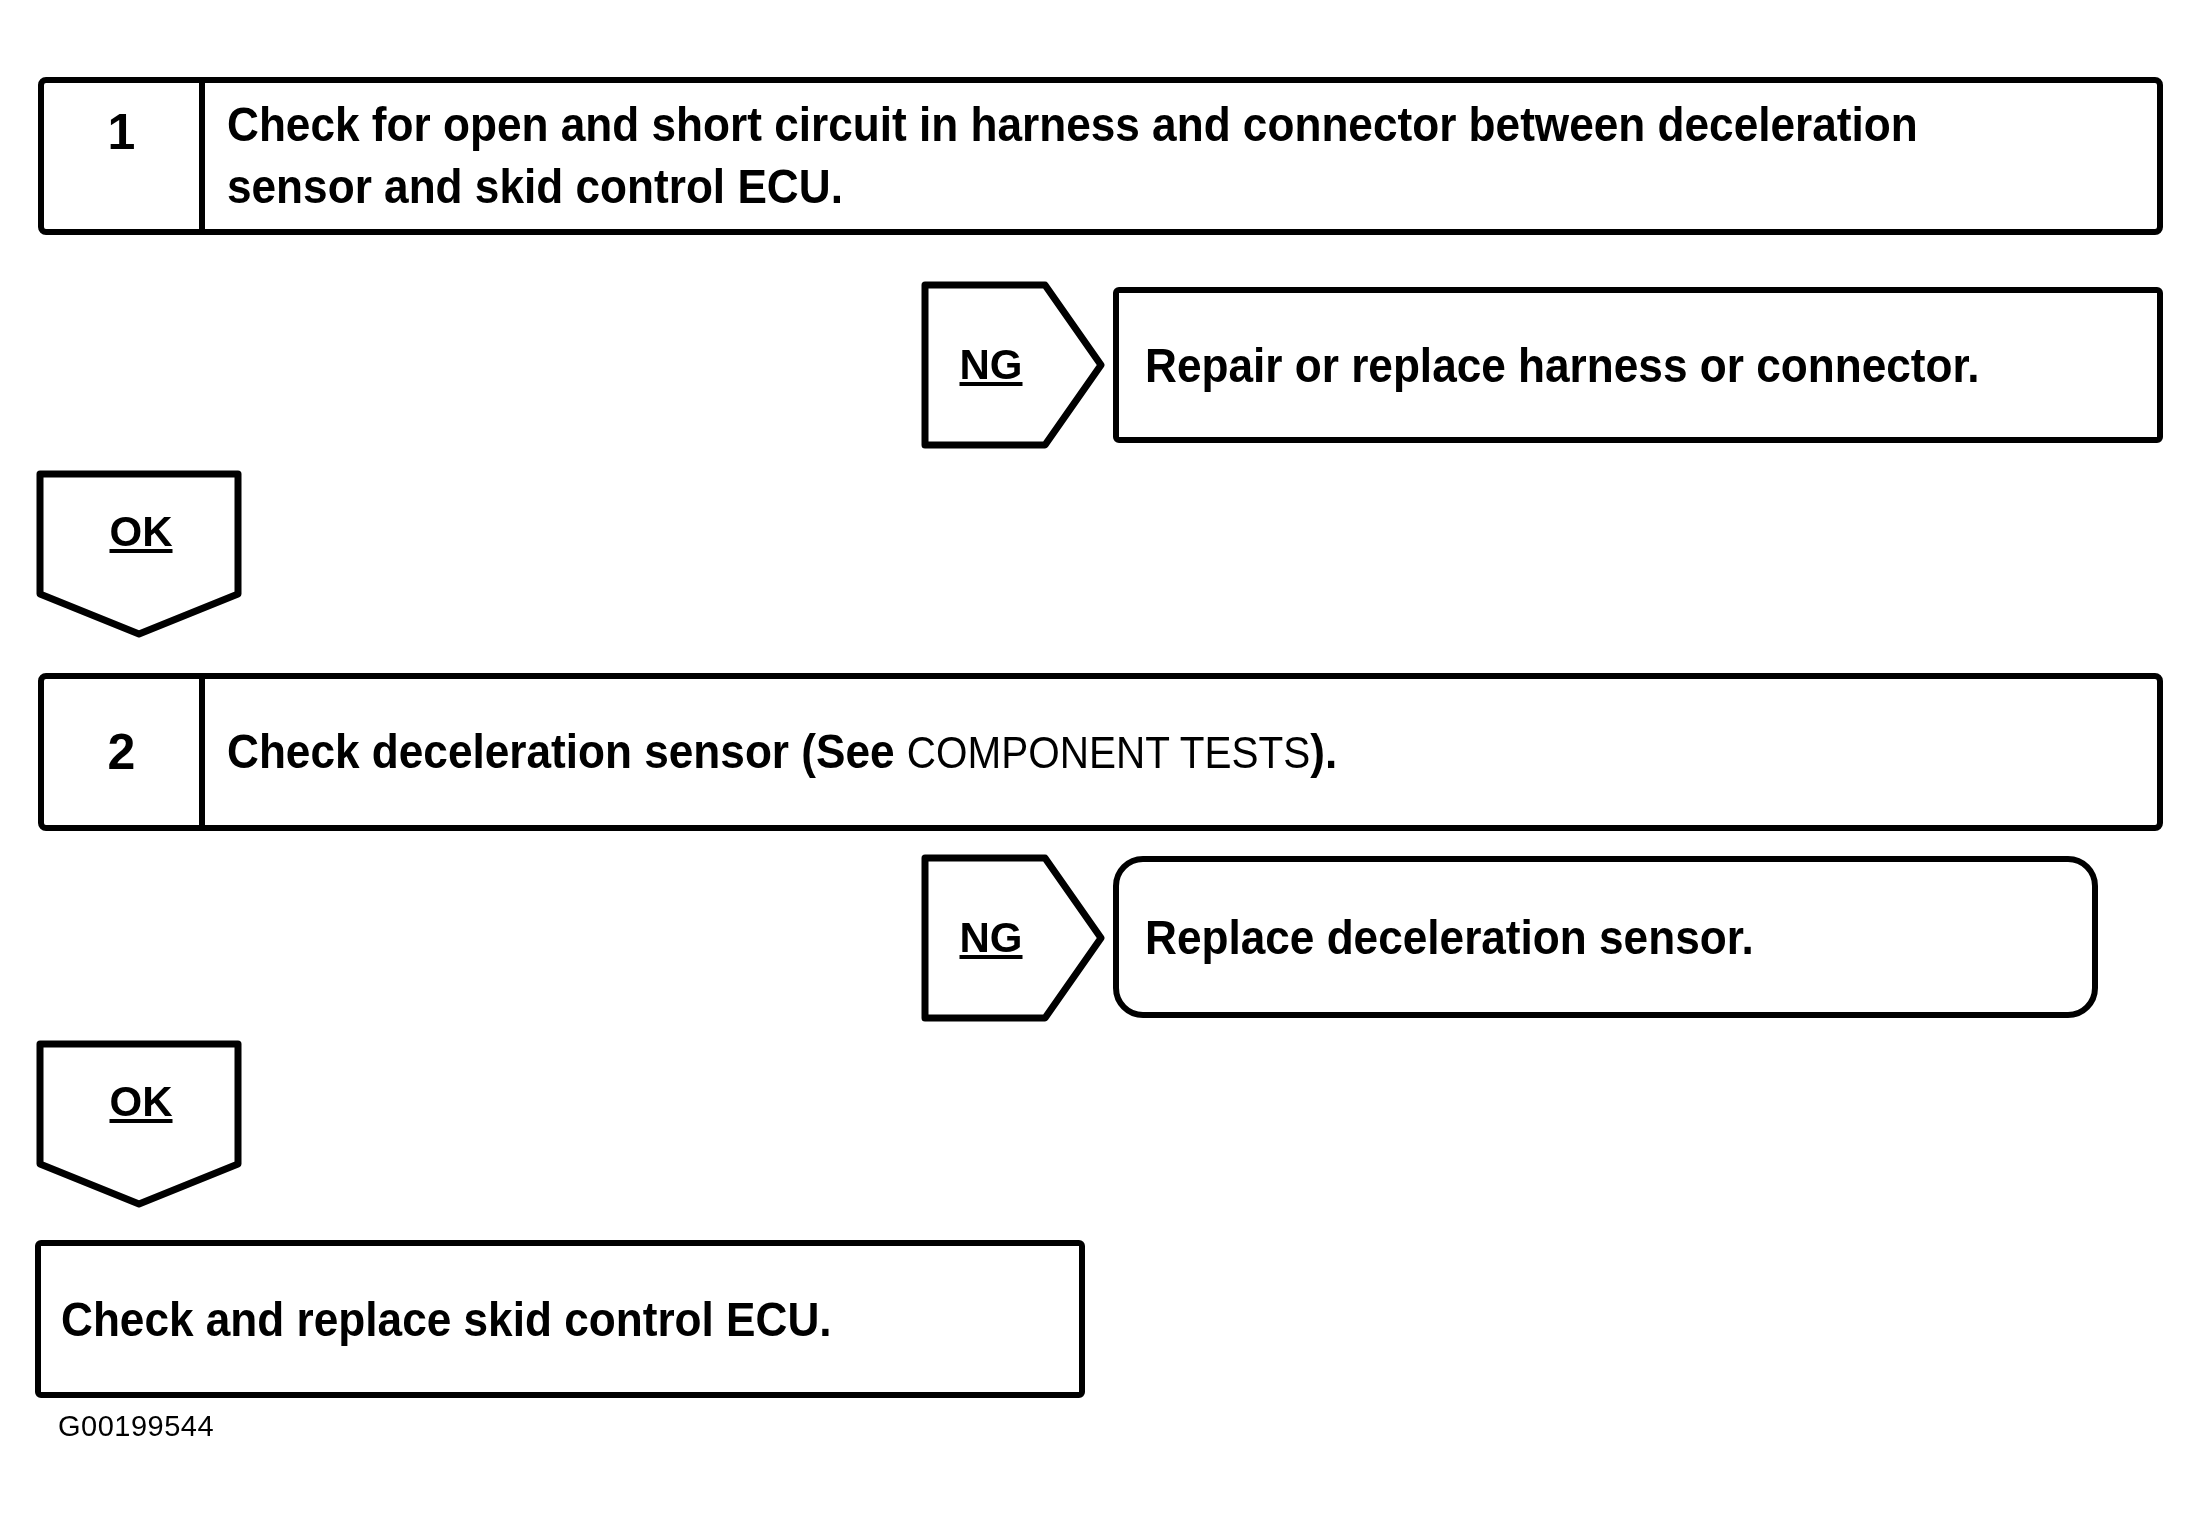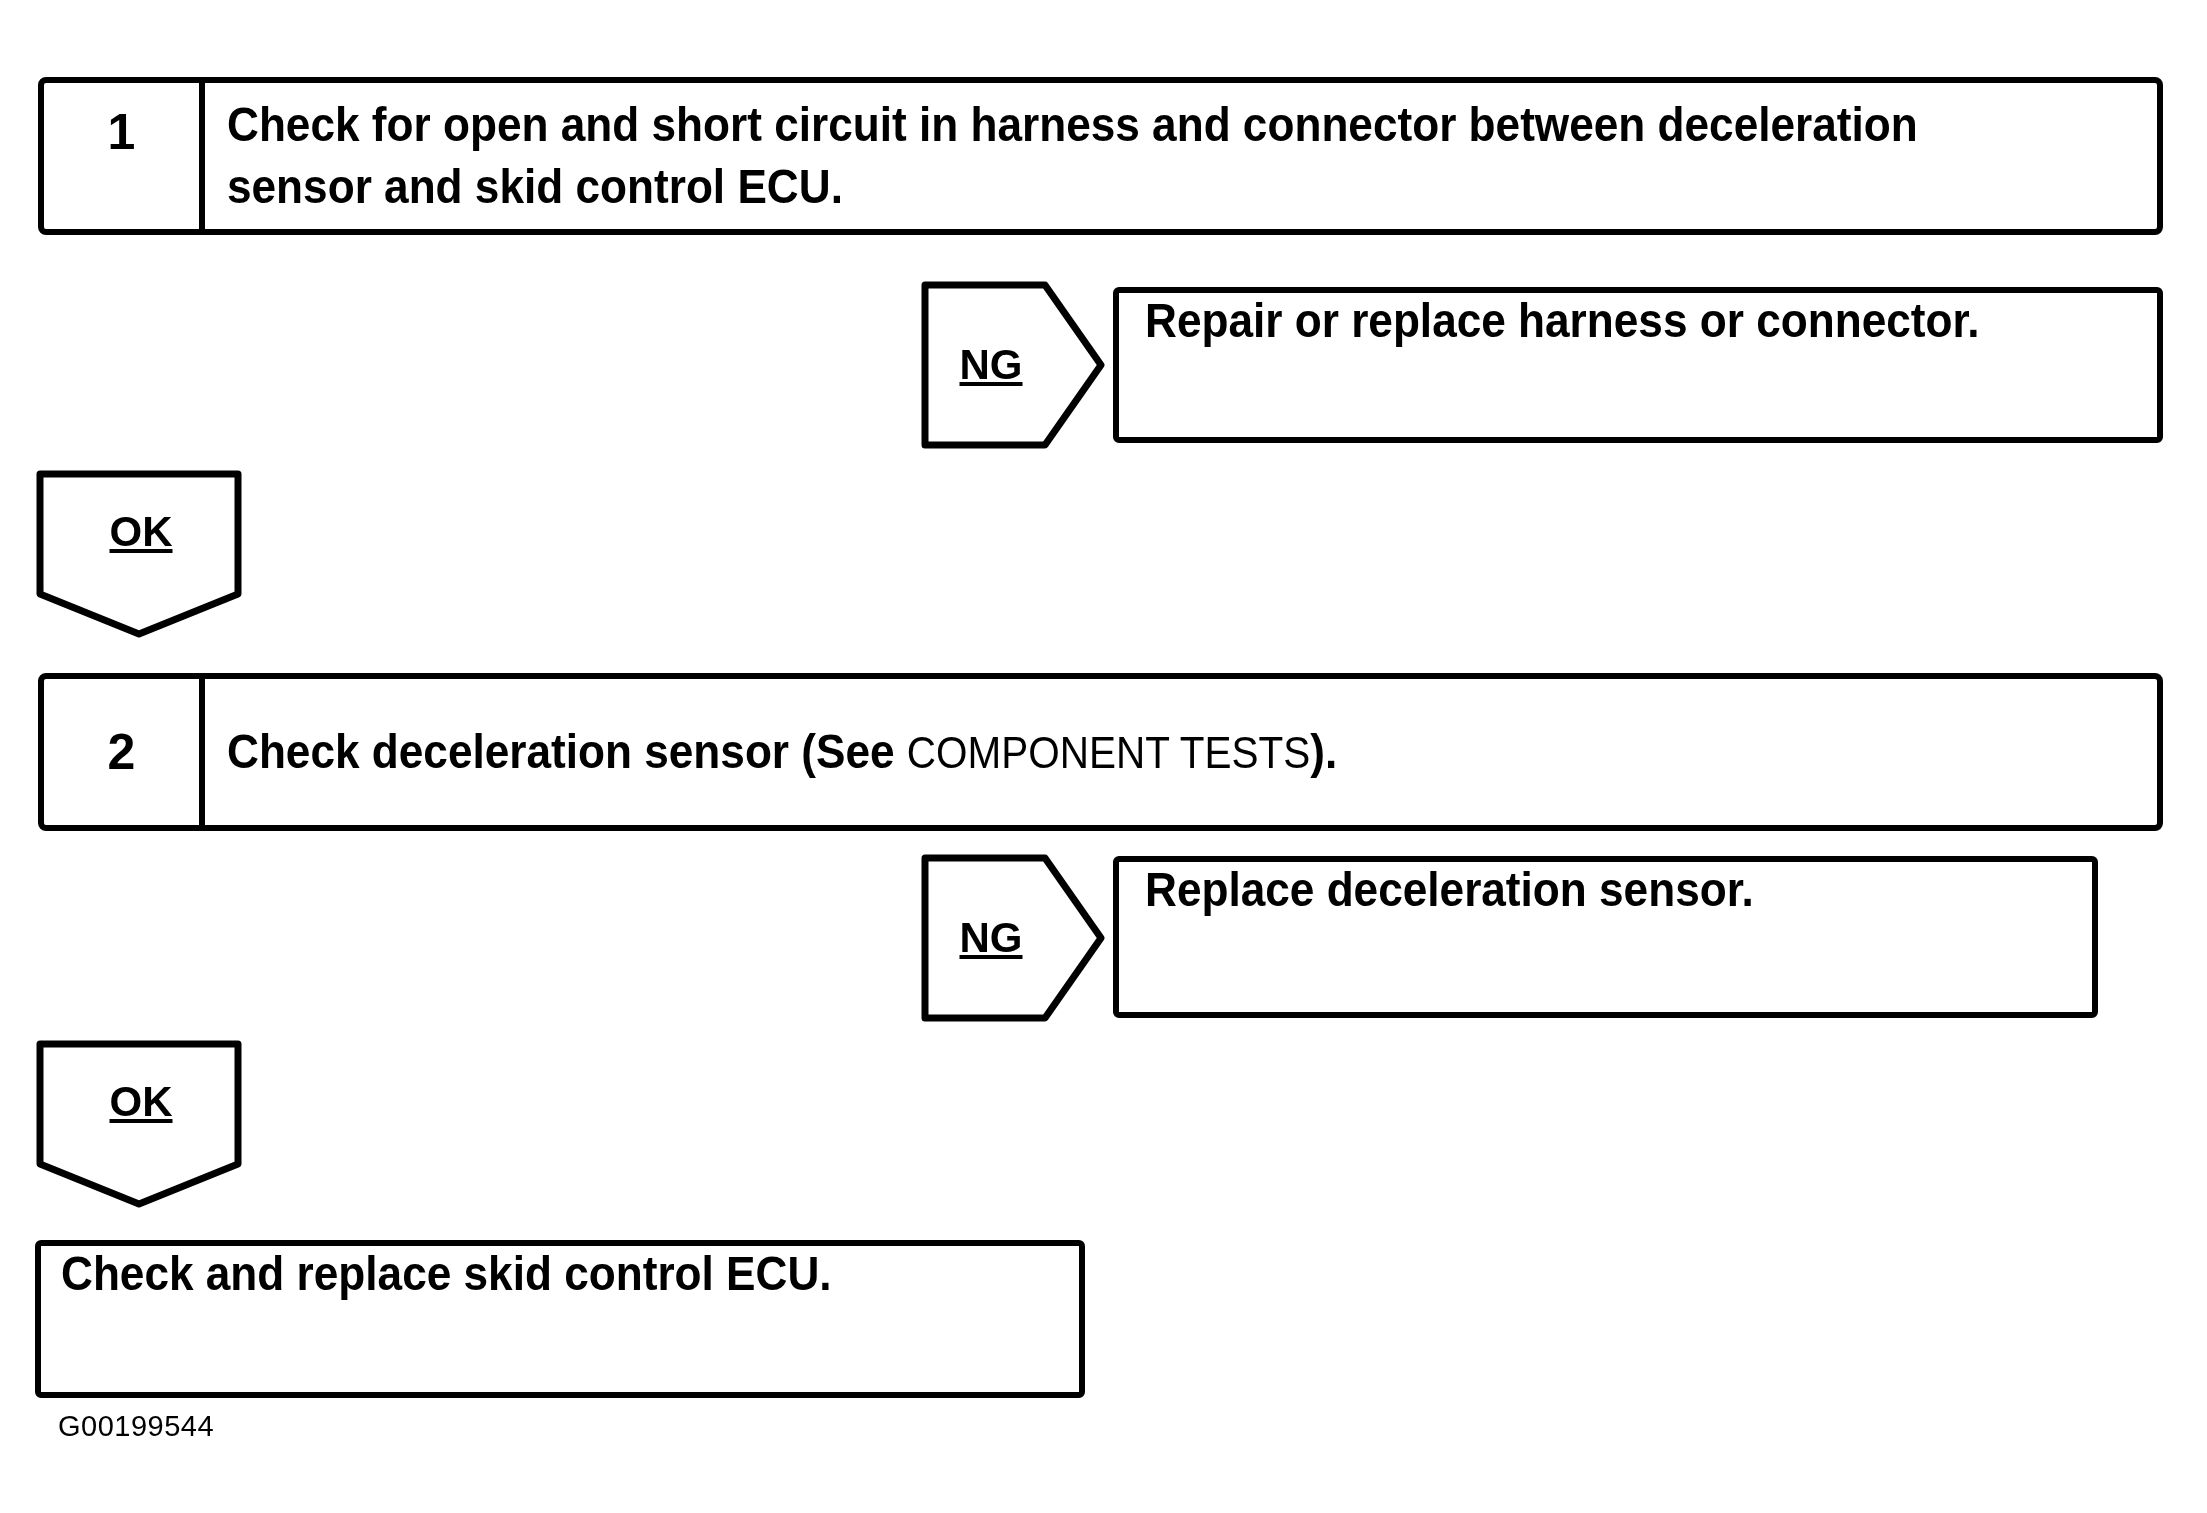--- a/index.html
+++ b/index.html
@@ -34,25 +34,25 @@
   }
   .instr-line {
     font-weight:bold; font-size:48px; line-height:62px;
     white-space:nowrap; transform:scaleX(0.92); transform-origin:0 50%;
   }
   .ref-text { font-weight:400; font-size:44px; }
 
   
   .action-box {
     position:absolute; border:6px solid var(--line); border-radius:6px;
-    background:var(--bg); display:flex; align-items:flex-start;
+    background:var(--bg); display:flex; align-items:center;
     padding-left:26px; padding-right:10px; overflow:hidden;
   }
   #ng1-action   { left:1113px; top:287px;  width:1050px; height:156px; }
-  #ng2-action   { left:1113px; top:856px;  width:985px; height:162px; }
+  #ng2-action   { left:1113px; top:856px;  width:985px; height:162px;border-radius:30px; }
   #final-action { left:35px;   top:1240px; width:1050px; height:158px; padding-left:20px; }
   .action-text {
     font-weight:bold; font-size:48px; white-space:nowrap;
     transform:scaleX(0.92); transform-origin:0 50%;
   }
 
   
   .connector { position:absolute; color:var(--line); }
   #ng1 { left:921px; top:281px;  width:184px; height:168px; }
   #ng2 { left:921px; top:854px;  width:184px; height:168px; }

